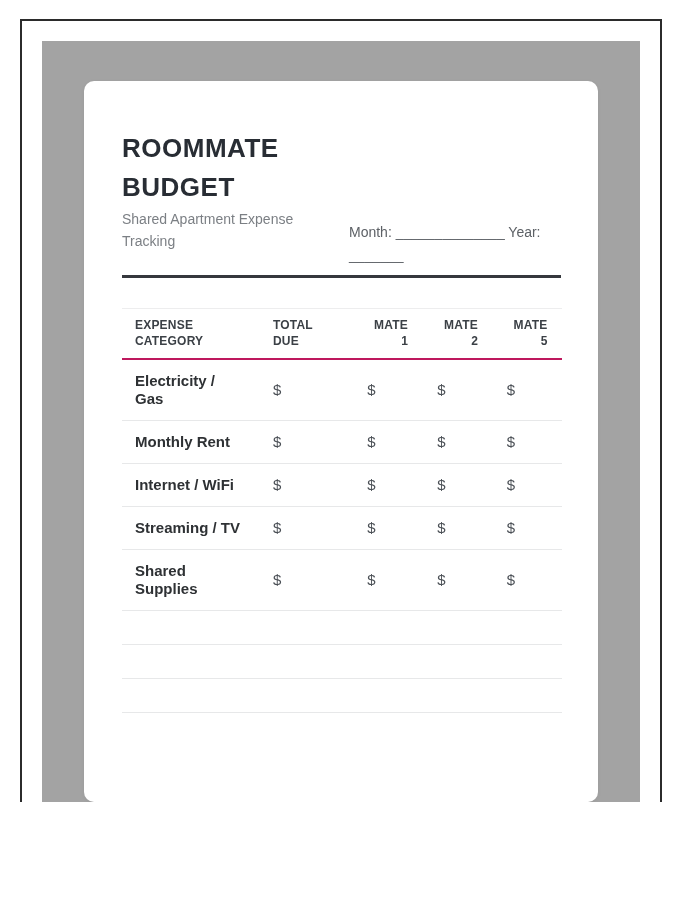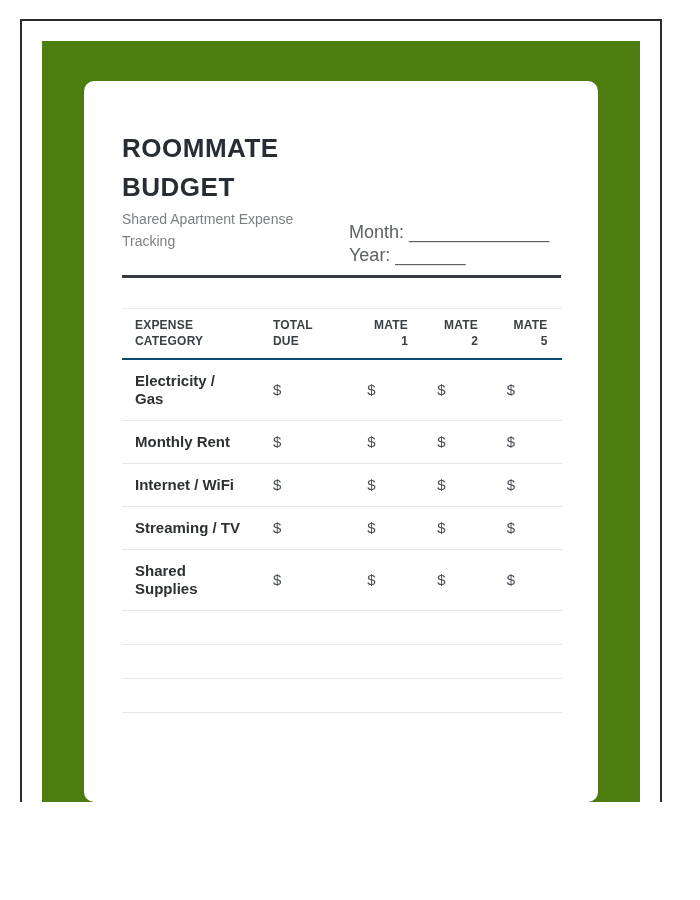--- a/index.html
+++ b/index.html
@@ -17,21 +17,21 @@
     width: 642px; height: 783px;
     border: 2px solid #2b2b2b;
     border-bottom: none;
     background: #ffffff;
     overflow: hidden;
   }
   
   .page-bg {
     position: absolute;
     left: 20px; right: 20px; top: 20px; bottom: 0;
-    background: #4d7c0f;
+    background: #a3a3a3;
   }
   
   .card {
     width: 514px;
     height: 721px;
     margin: 40px auto 0;
     background: #ffffff;
     border-radius: 10px;
     box-shadow: 0 1px 4px rgba(0,0,0,0.05);
     padding: 48px 37px 0 38px;
@@ -51,21 +51,21 @@
     margin-top: 1px;
   }
   .doc-subtitle {
     width: 185px;
     font-size: 14px;
     line-height: 22px;
     color: #7b7f84;
   }
   .month-year {
     width: 212px;
-    font-size: 18px;
+    font-size: 14px;
     line-height: 23px;
     color: #5d6166;
     margin-top: 13px;
   }
   .divider {
     height: 3px;
     background: #35383d;
     margin-top: 8px;
   }
   table.expense {
@@ -75,21 +75,21 @@
     margin-top: 30px;
   }
   col.c-cat   { width: 137px; }
   col.c-total { width: 94px; }
   col.c-m1    { width: 70px; }
   col.c-m2    { width: 70px; }
   col.c-m3    { width: 69px; }
   thead th {
     height: 50px;
     border-top: 1px solid #ededee;
-    border-bottom: 2px solid #0c4a6e;
+    border-bottom: 2px solid #be185d;
     font-size: 12px;
     font-weight: bold;
     letter-spacing: 0.2px;
     color: #3b4046;
     vertical-align: middle;
     padding: 0;
   }
   th.h-cat   { text-align: left; padding-left: 13px; }
   th.h-total { text-align: left; padding-left: 14px; }
   th.h-mate  { text-align: center; }

